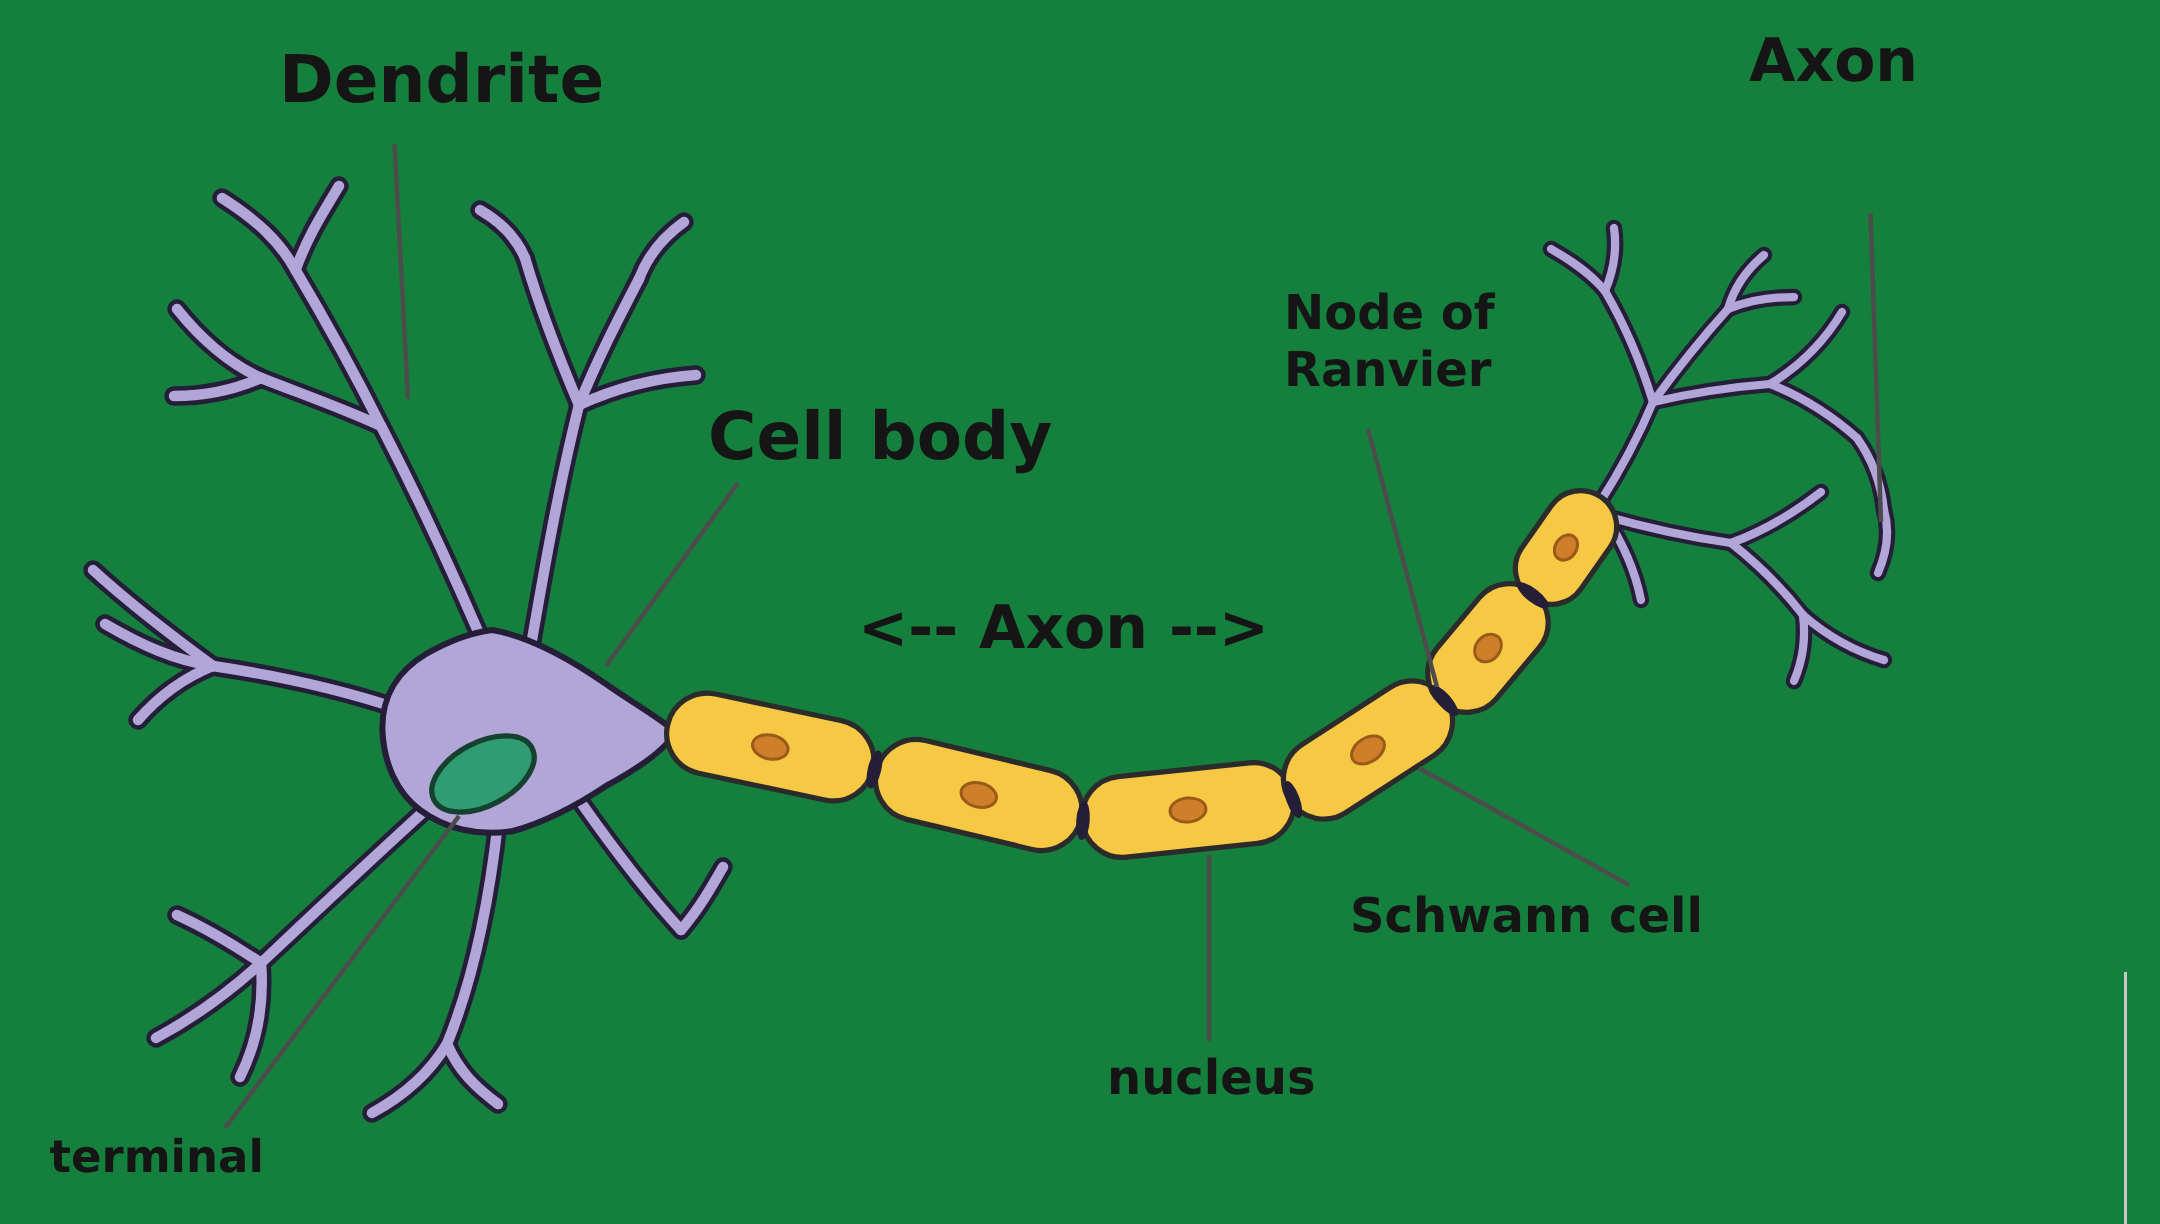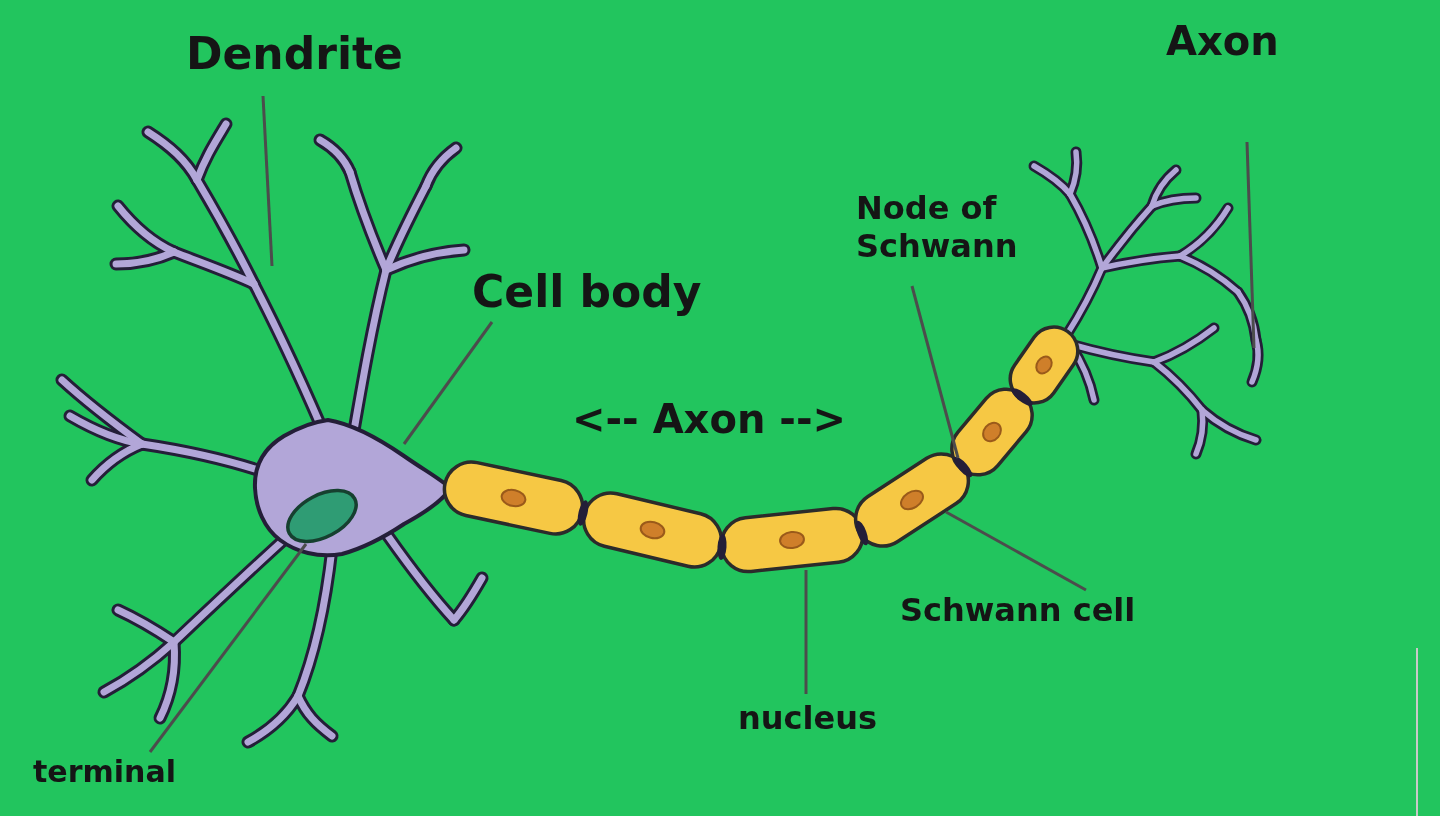--- a/index.html
+++ b/index.html
@@ -1,19 +1,19 @@
 <!DOCTYPE html>
 <html><head>
 <meta charset="utf-8">
 <style>
   html,body{margin:0;padding:0;background:#ffffff;}
   .stage{
     position:relative;
     width:1440px;height:816px;
-    background:#22c55e;
+    background:#15803d;
     overflow:hidden;
     font-family:"DejaVu Sans","Liberation Sans",sans-serif;
   }
   svg.art{position:absolute;left:0;top:0;}
   .label{
     position:absolute;
     font-weight:bold;
     color:#151515;
     line-height:1.18;
     white-space:nowrap;
@@ -249,21 +249,21 @@
   </svg>
 
   <div class="label lbl-xl" style="left:186px;top:28px;">Dendrite</div>
 
   <div class="label lbl-xl" style="left:472px;top:266px;">Cell body</div>
 
   <div class="label lbl-l" style="left:572px;top:396px;">&lt;-- Axon --&gt;</div>
 
   <div class="label lbl-m" style="left:856px;top:190px;">
     <div>Node of</div>
-    <div>Schwann</div>
+    <div>Ranvier</div>
   </div>
 
   <div class="label lbl-l" style="left:1166px;top:18px;">
     <div>Axon</div>
   </div>
 
   <div class="label lbl-m" style="left:900px;top:592px;">Schwann cell</div>
 
   <div class="label lbl-m" style="left:738px;top:700px;">nucleus</div>
 

